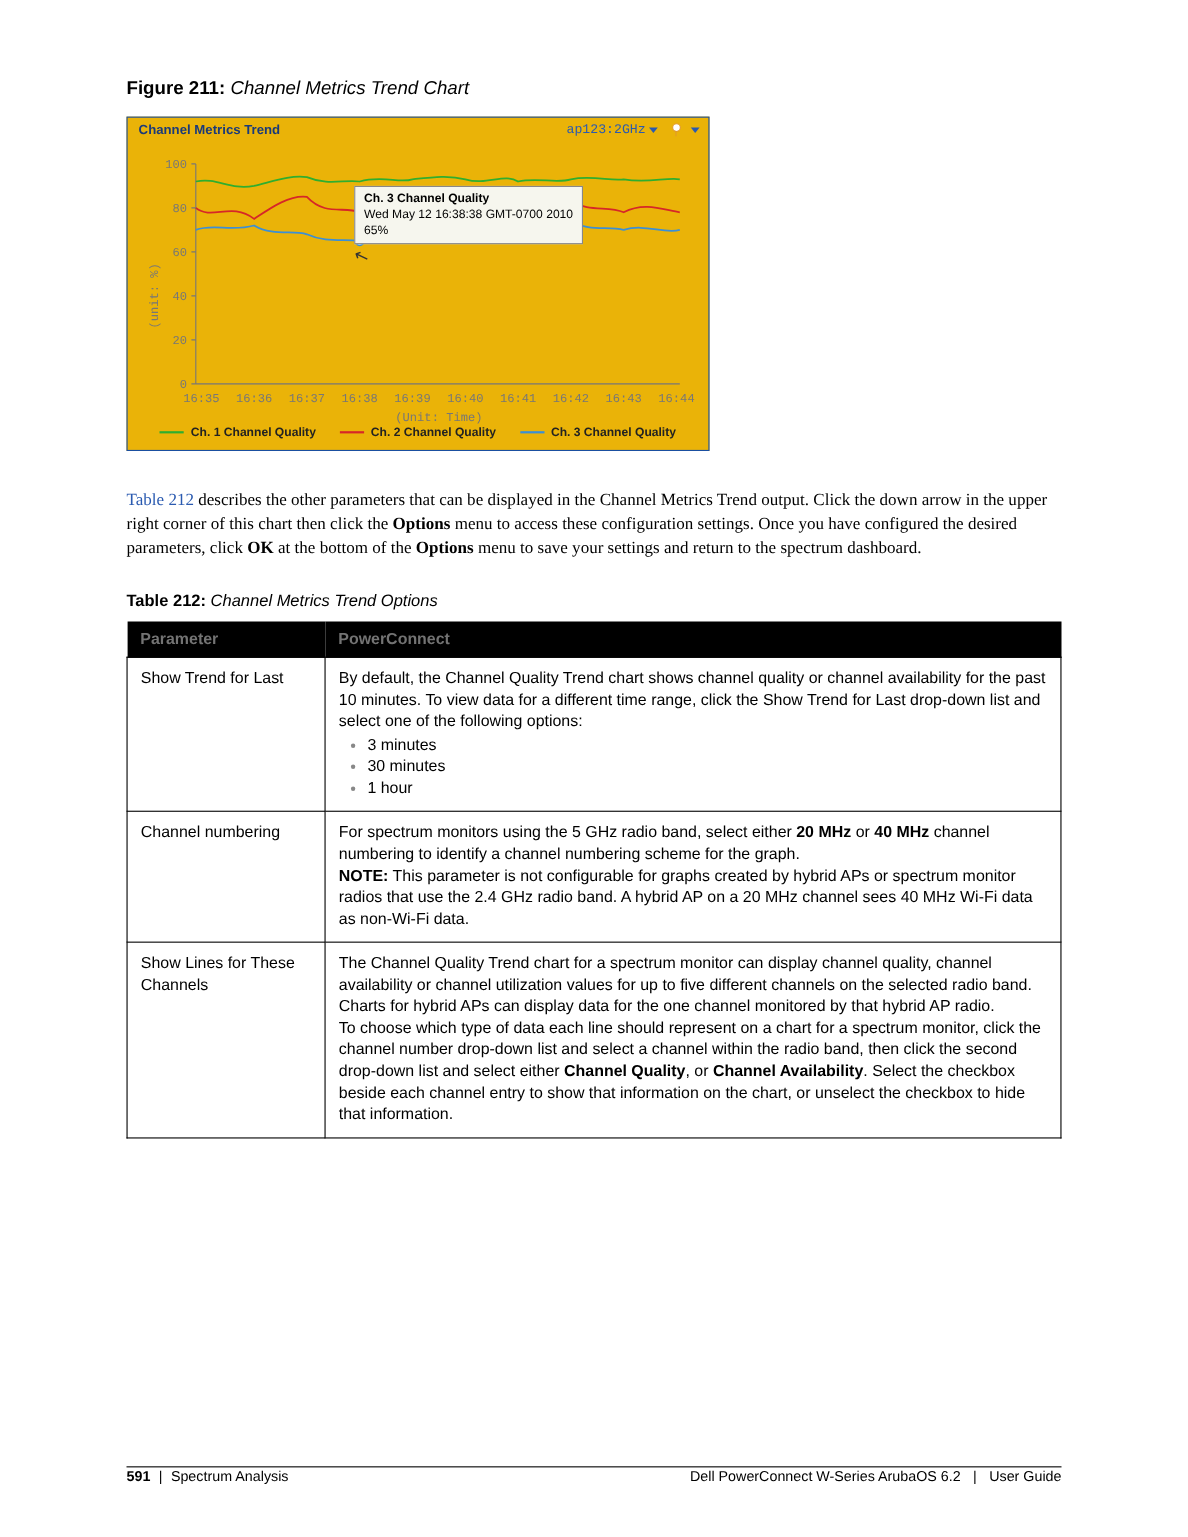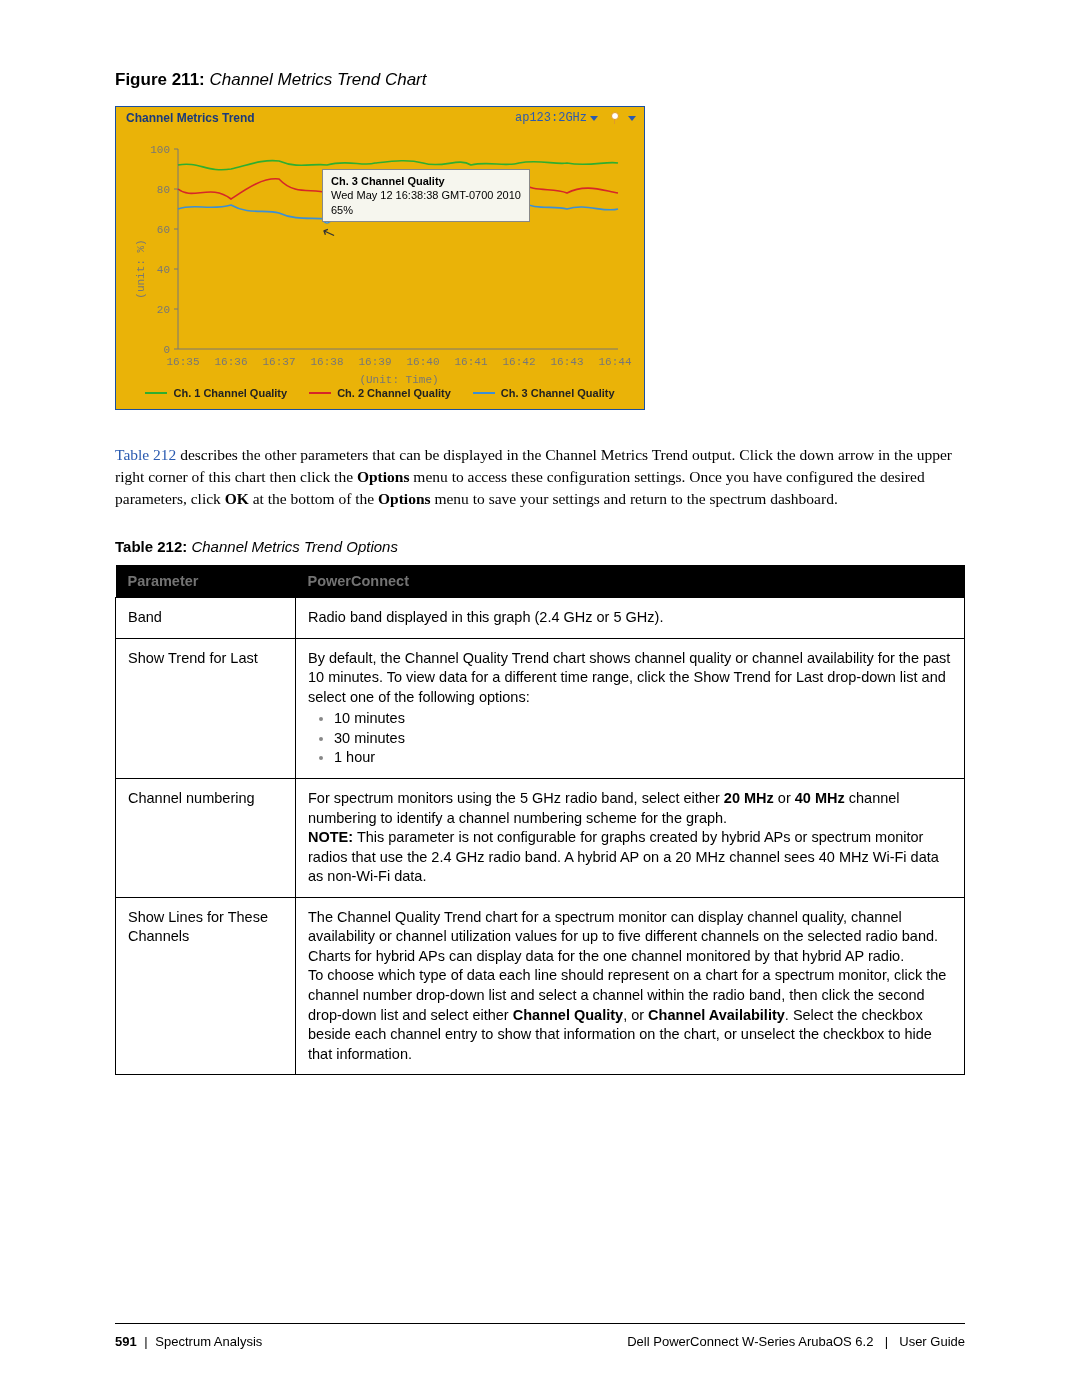--- a/index.html
+++ b/index.html
@@ -150,21 +150,20 @@
   table.opt td:first-child { width: 180px; }
   table.opt ul { list-style: disc; padding-left: 26px; margin-top: 2px; }
   table.opt ul li::marker { color: #888; }
   .cell-bold { font-weight: bold; }
 
   .footer {
     position: absolute;
     left: 115px; right: 115px;
     bottom: 48px;
     border-top: 1px solid #000;
-    padding-top: 10px;
     font-size: 13px;
     display: flex;
     justify-content: space-between;
   }
   .footer .pleft b { font-weight: bold; }
   .footer .divider { margin: 0 4px; }
 </style>
 </head>
 <body>
 
@@ -265,29 +264,25 @@
 
   <table class="opt">
     <thead>
       <tr>
         <th>Parameter</th>
         <th>PowerConnect</th>
       </tr>
     </thead>
     <tbody>
       <tr>
-        <td>Band</td>
-        <td>Radio band displayed in this graph (2.4 GHz or 5 GHz).</td>
-      </tr>
-      <tr>
         <td>Show Trend for Last</td>
         <td>
           <span>By default, the Channel Quality Trend chart shows channel quality or channel availability for the past 10 minutes. To view data for a different time range, click the Show Trend for Last drop-down list and select one of the following options:</span>
           <ul>
-            <li>10 minutes</li>
+            <li>3 minutes</li>
             <li>30 minutes</li>
             <li>1 hour</li>
           </ul>
         </td>
       </tr>
       <tr>
         <td>Channel numbering</td>
         <td>
           <span>For spectrum monitors using the 5 GHz radio band, select either </span><span class="cell-bold">20 MHz</span><span> or </span><span class="cell-bold">40 MHz</span><span> channel numbering to identify a channel numbering scheme for the graph.</span><br>
           <span class="cell-bold">NOTE:</span><span> This parameter is not configurable for graphs created by hybrid APs or spectrum monitor radios that use the 2.4 GHz radio band. A hybrid AP on a 20 MHz channel sees 40 MHz Wi-Fi data as non-Wi-Fi data.</span>

